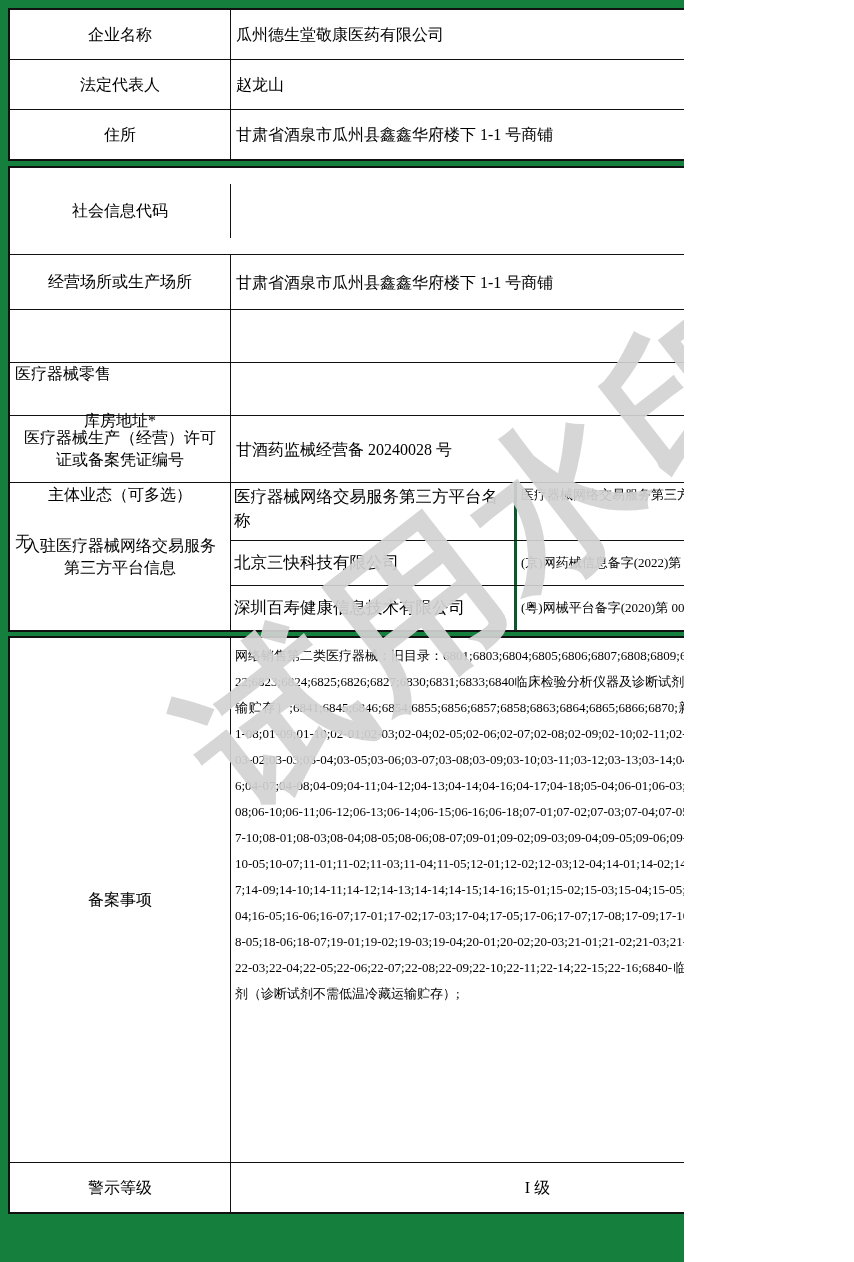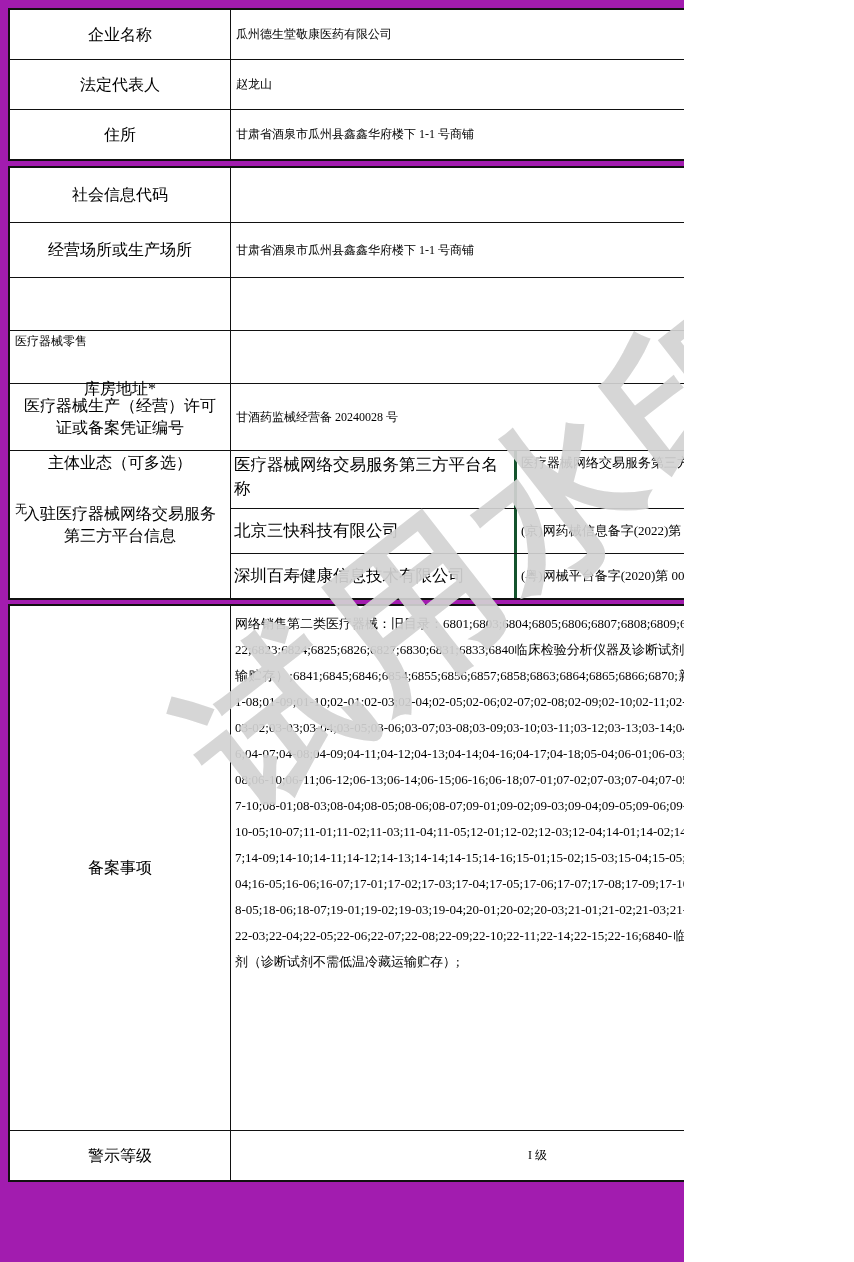--- a/index.html
+++ b/index.html
@@ -1,28 +1,28 @@
 <!DOCTYPE html>
 <html><head>
 <meta charset="utf-8">
 <style>
   html,body{margin:0;padding:0;background:#ffffff;}
   body{width:854px;height:1262px;font-family:"Liberation Serif","DejaVu Serif",serif;color:#000;}
-  .page{position:relative;width:684px;height:1262px;overflow:hidden;background:#a21caf;}
+  .page{position:relative;width:684px;height:1262px;overflow:hidden;background:#15803d;}
   .tbl{box-sizing:border-box;margin-left:8px;width:838px;border:2px solid #111;background:#fff;}
   .tbl1{margin-top:8px;}
   .tbl2{margin-top:5px;}
   .tbl3{margin-top:4px;}
   .row{display:flex;border-top:1px solid #111;}
   .row:first-child{border-top:none;}
   .cell{box-sizing:border-box;}
   .label{width:221px;flex:0 0 221px;border-right:1px solid #111;display:flex;align-items:center;justify-content:center;text-align:center;font-size:16px;line-height:22px;padding:2px 8px;}
-  .value{flex:1;display:flex;align-items:center;padding-left:5px;font-size:12px;line-height:21px;font-family:Liberation Serif, serif;}
+  .value{flex:1;display:flex;align-items:center;padding-left:5px;font-size:16px;line-height:21px;font-family:Liberation Serif, serif;}
   .h49{height:49px;}
-  .h54{height:54px;}
+  .h54{height:54px;margin-top:16px;}
   .h52{height:52px;flex-direction:column;}
   .h66{height:66px;}
   .centered{justify-content:center;padding-left:0;text-align:right;}
   
   .pright{flex:1;display:flex;flex-direction:column;}
   .prow{display:flex;border-top:1px solid #111;}
   .prow:first-child{border-top:none;}
   .phead{height:57px;}
   .pdata{height:44px;}
   .pname{box-sizing:border-box;flex:0 0 286px;width:286px;border-right:3px solid #14532d;font-size:16.5px;line-height:24px;padding:2px 4px 2px 3px;display:flex;align-items:center;}

